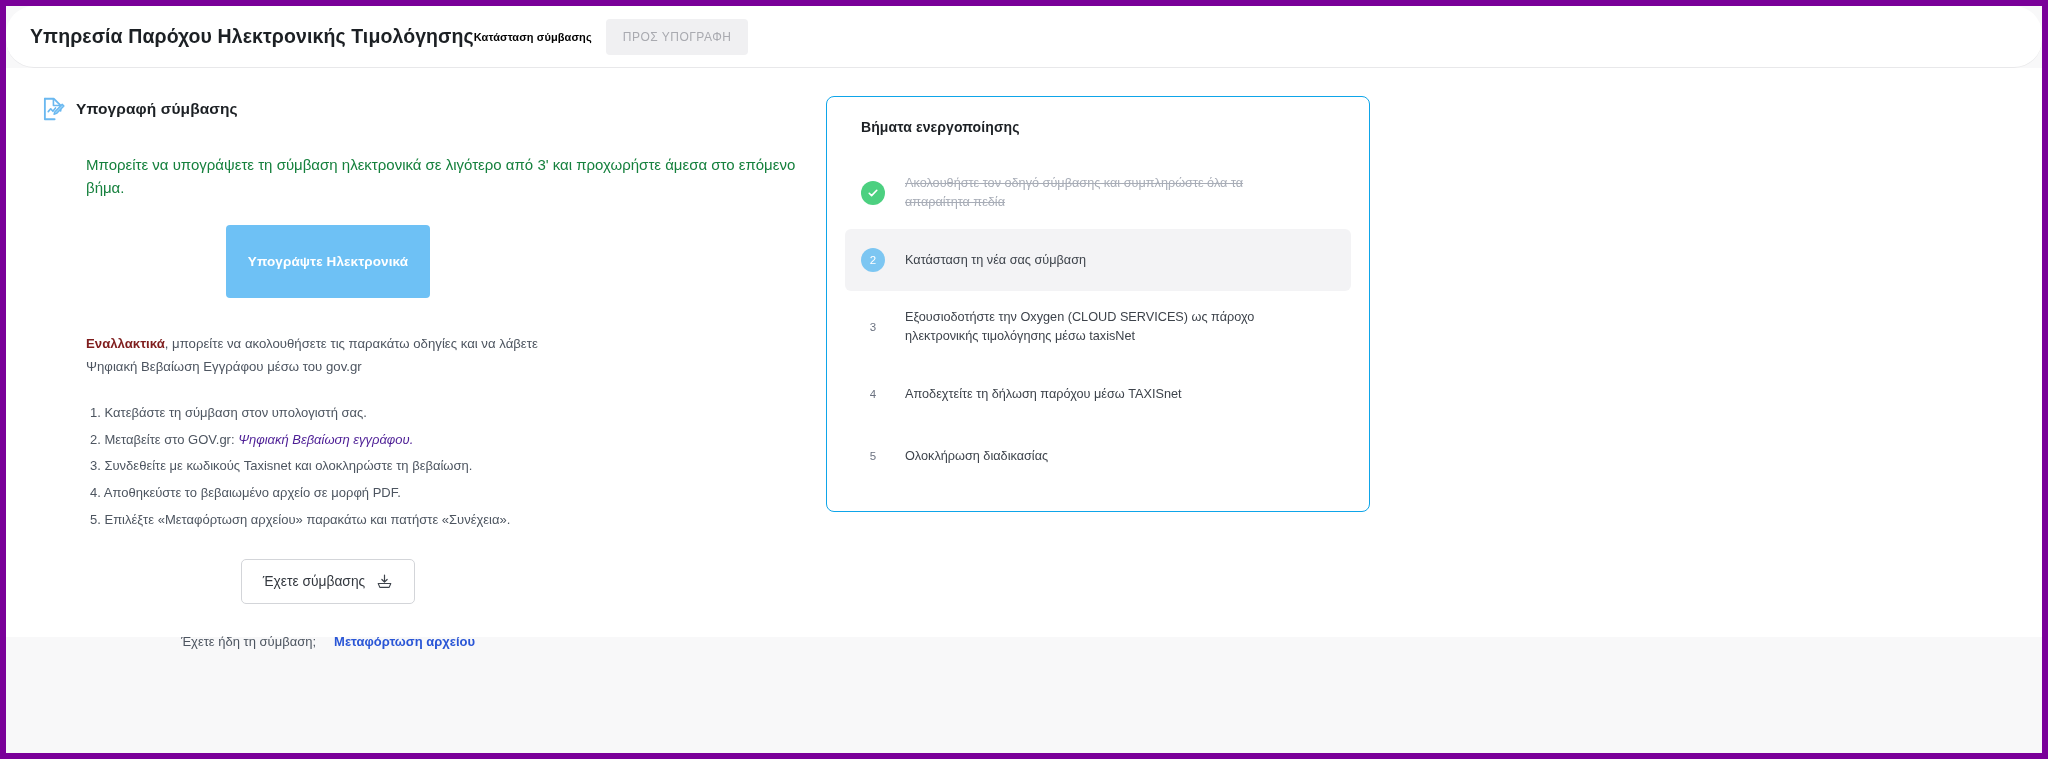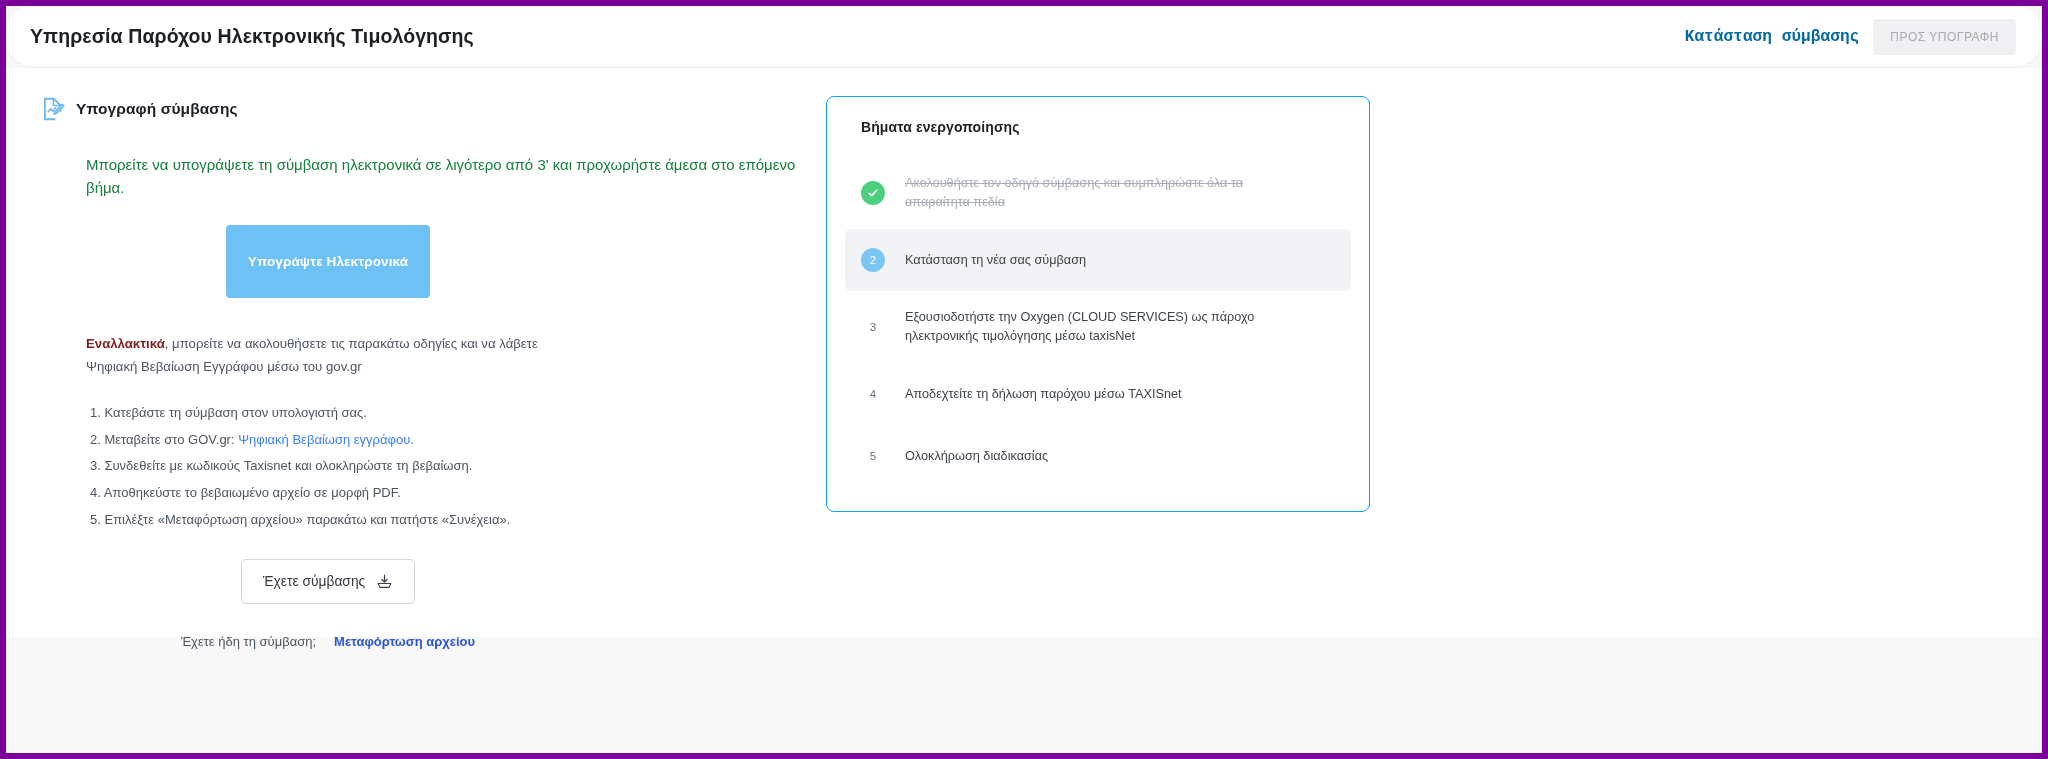--- a/index.html
+++ b/index.html
@@ -23,45 +23,43 @@
     position: relative;
     overflow: hidden;
   }
 
   
   .header {
     height: 62px;
     background: #ffffff;
     display: flex;
     align-items: center;
-    justify-content: space-between;
     padding: 0 26px 0 24px;
     border-bottom: 1px solid #e8e8ea;
     border-radius: 28px;
   }
 
   .app-title {
     font-size: 19.5px;
     font-weight: bold;
     color: #1c2024;
     letter-spacing: .1px;
   }
 
   .header-right {
     display: flex;
     align-items: center;
     gap: 14px;
   }
 
   .contract-status-label {
-    font-size: 16px;
-    font-weight: bold;
-    color: #0369a1;
-    letter-spacing: .1px;
-    font-family: Liberation Mono, monospace;
+    font-size: 11px;
+    font-weight: bold;
+    color: #000000;
+    letter-spacing: .1px;
   }
 
   .status-badge {
     background: #f0f0f2;
     color: #a9aab0;
     font-size: 12px;
     letter-spacing: .5px;
     padding: 11px 17px;
     border-radius: 4px;
     white-space: nowrap;
@@ -143,21 +141,21 @@
   }
 
   .steps-list li {
     font-size: 13px;
     color: #4d5560;
     line-height: 2.05;
   }
 
   .steps-list .num { color: #4d5560; }
 
-  .inline-link { color: #3b82f6; text-decoration: none; }
+  .inline-link { color: #4c1d95; text-decoration: none; font-style: italic; }
 
   .dl-row { display: flex; justify-content: center; padding-right: 210px; margin-top: 26px; }
 
   .btn-outline {
     display: inline-flex;
     align-items: center;
     gap: 11px;
     background: #ffffff;
     border: 1px solid #d3d5d9;
     border-radius: 5px;

